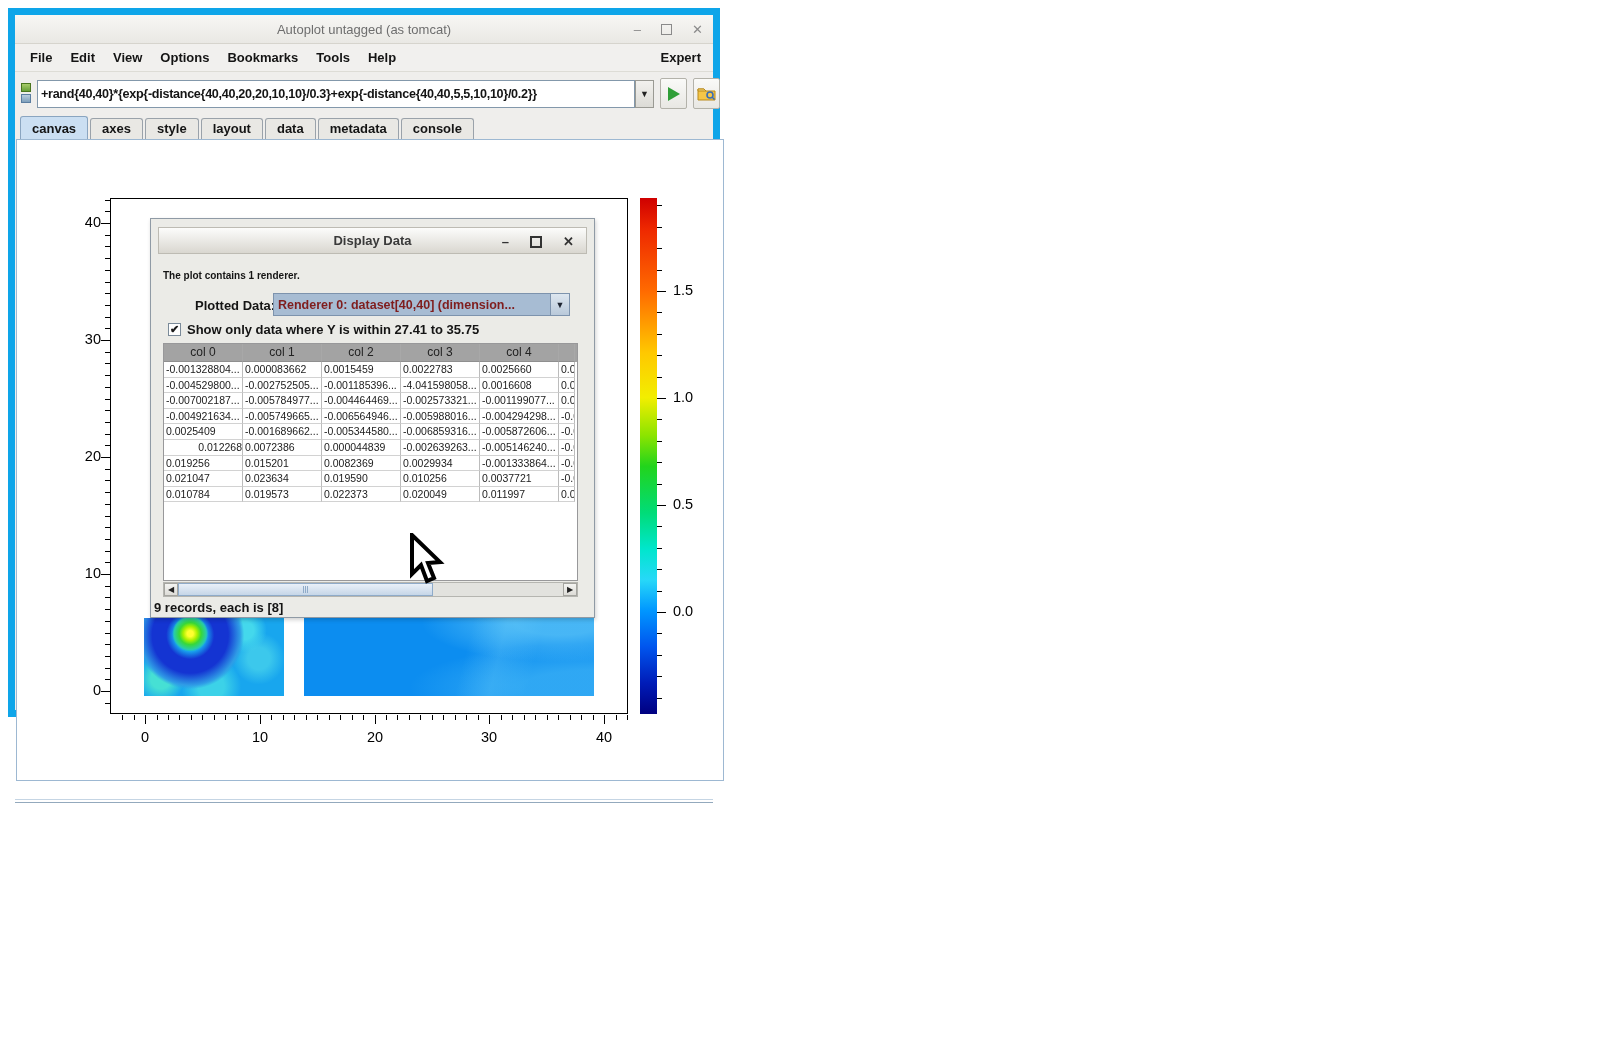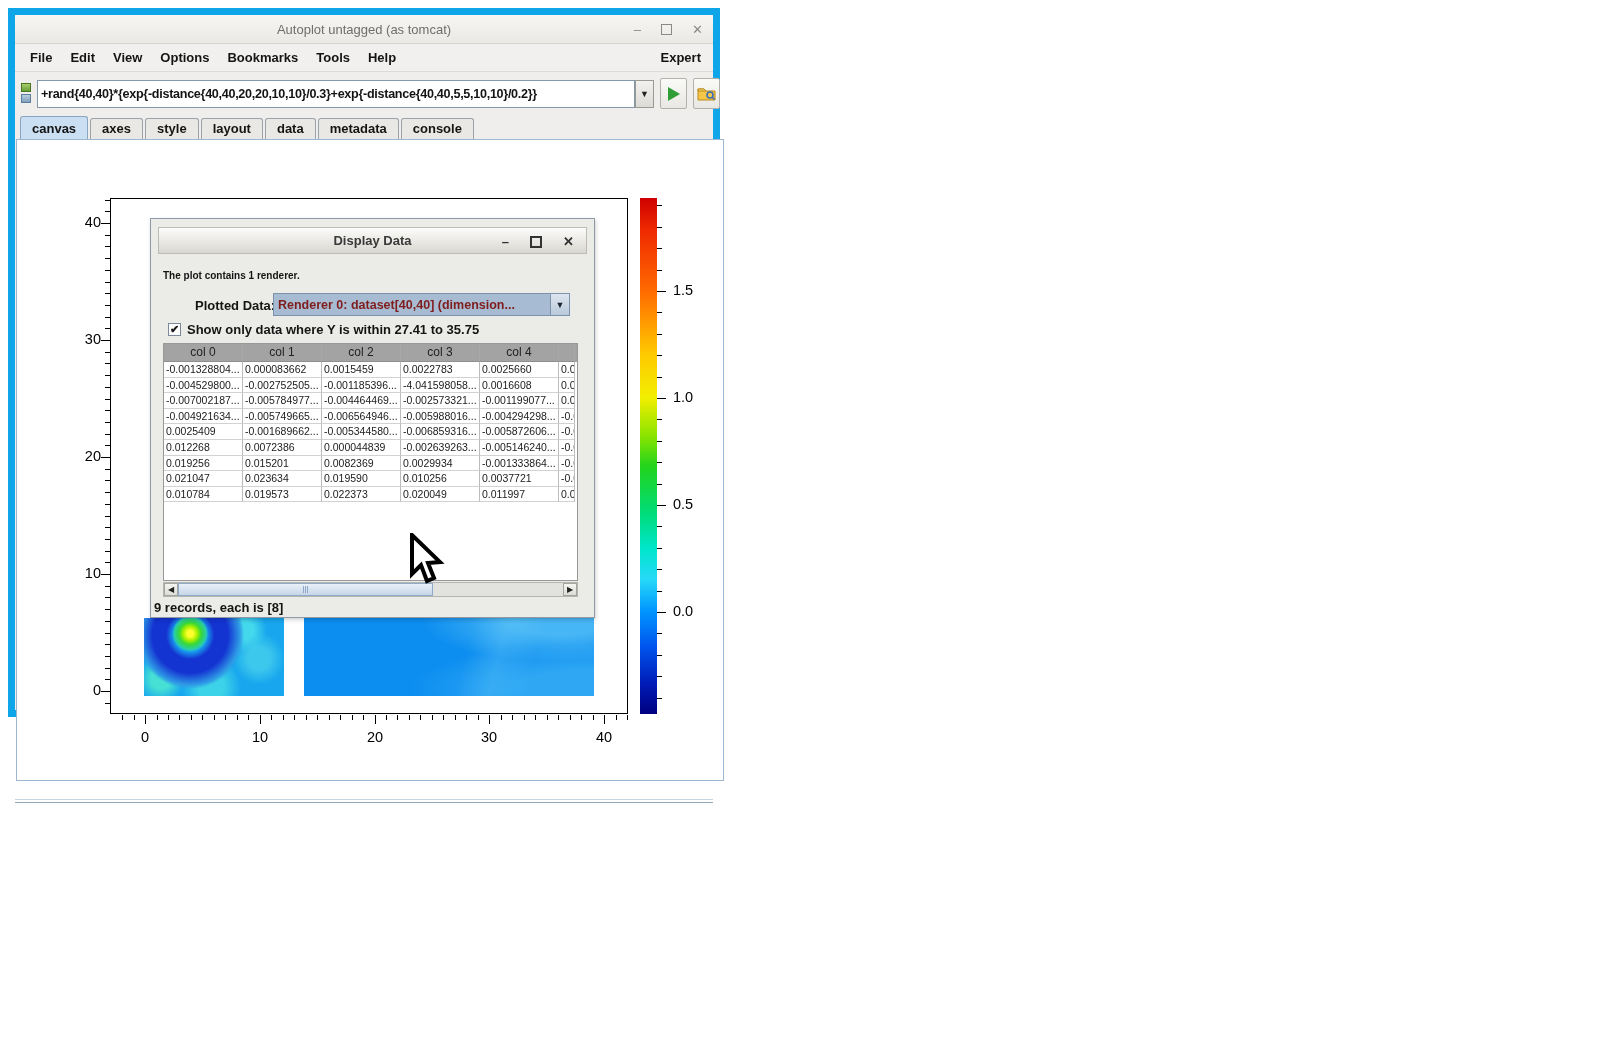--- a/index.html
+++ b/index.html
@@ -382,21 +382,21 @@
               </div>
               <div class="trow">
                 <div class="td" style="width: 79px;">0.0025409</div>
                 <div class="td" style="width: 79px;">-0.001689662...</div>
                 <div class="td" style="width: 79px;">-0.005344580...</div>
                 <div class="td" style="width: 79px;">-0.006859316...</div>
                 <div class="td" style="width: 79px;">-0.005872606...</div>
                 <div class="td" style="width: 16px;">-0.0</div>
               </div>
               <div class="trow">
-                <div class="td" style="width: 79px;">0.012268</div>
+                <div class="td" style="width: 79px; text-align: right;">0.012268</div>
                 <div class="td" style="width: 79px;">0.0072386</div>
                 <div class="td" style="width: 79px;">0.000044839</div>
                 <div class="td" style="width: 79px;">-0.002639263...</div>
                 <div class="td" style="width: 79px;">-0.005146240...</div>
                 <div class="td" style="width: 16px;">-0.0</div>
               </div>
               <div class="trow">
                 <div class="td" style="width: 79px;">0.019256</div>
                 <div class="td" style="width: 79px;">0.015201</div>
                 <div class="td" style="width: 79px;">0.0082369</div>

